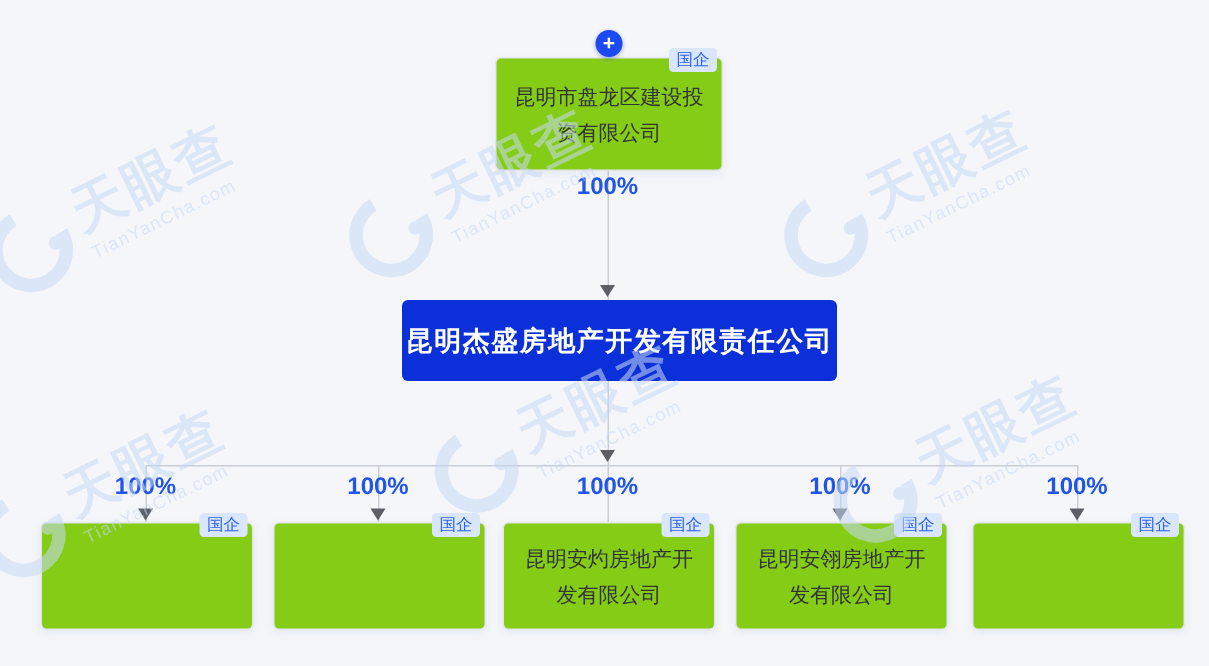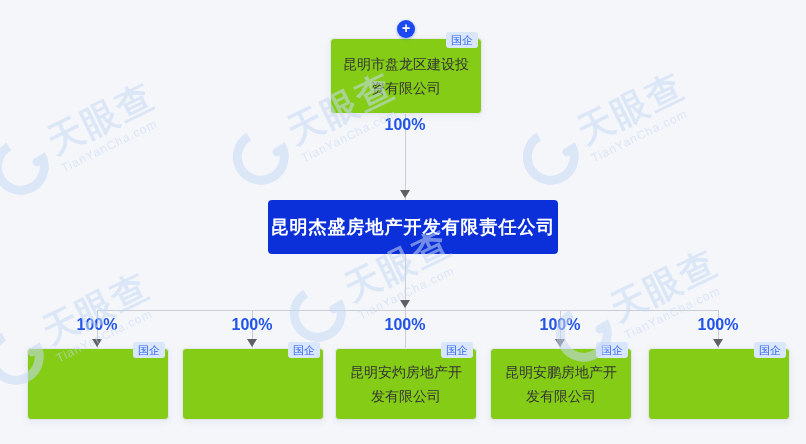--- a/index.html
+++ b/index.html
@@ -170,19 +170,19 @@
   </div>
   <div class="node" style="left:182px;top:348px;width:140px;height:70px;">
     <span class="badge">国企</span>
   </div>
   <div class="node" style="left:335px;top:348px;width:140px;height:70px;">
     <span class="badge">国企</span>
     <span class="nm">昆明安灼房地产开发有限公司</span>
   </div>
   <div class="node" style="left:490px;top:348px;width:140px;height:70px;">
     <span class="badge">国企</span>
-    <span class="nm">昆明安鹏房地产开发有限公司</span>
+    <span class="nm">昆明安翎房地产开发有限公司</span>
   </div>
   <div class="node" style="left:648px;top:348px;width:140px;height:70px;">
     <span class="badge">国企</span>
   </div>
 
 </div>
 
 </body></html>

